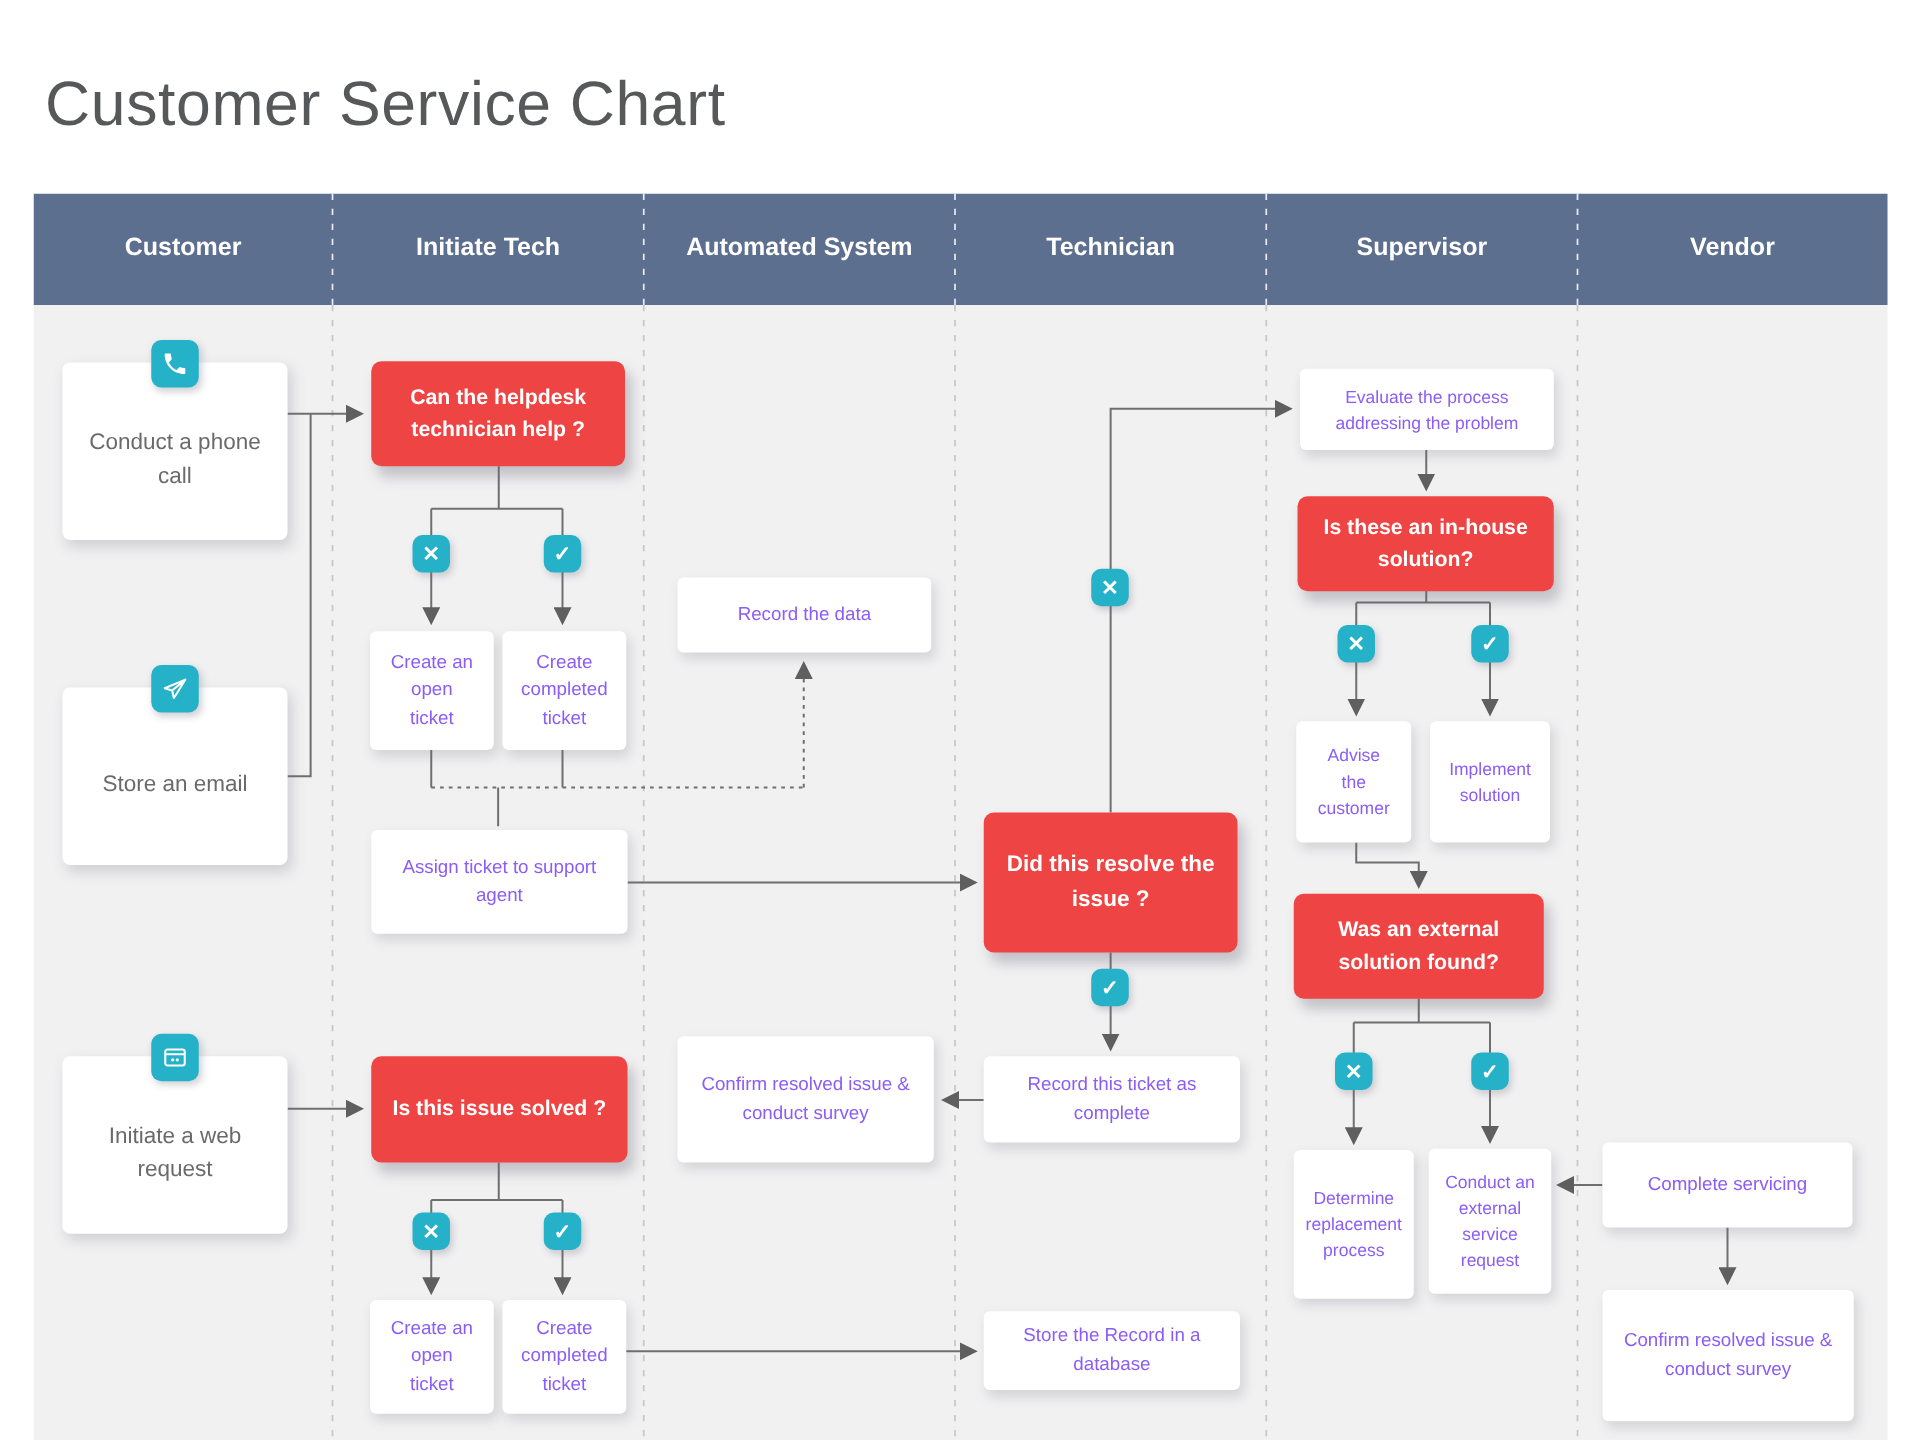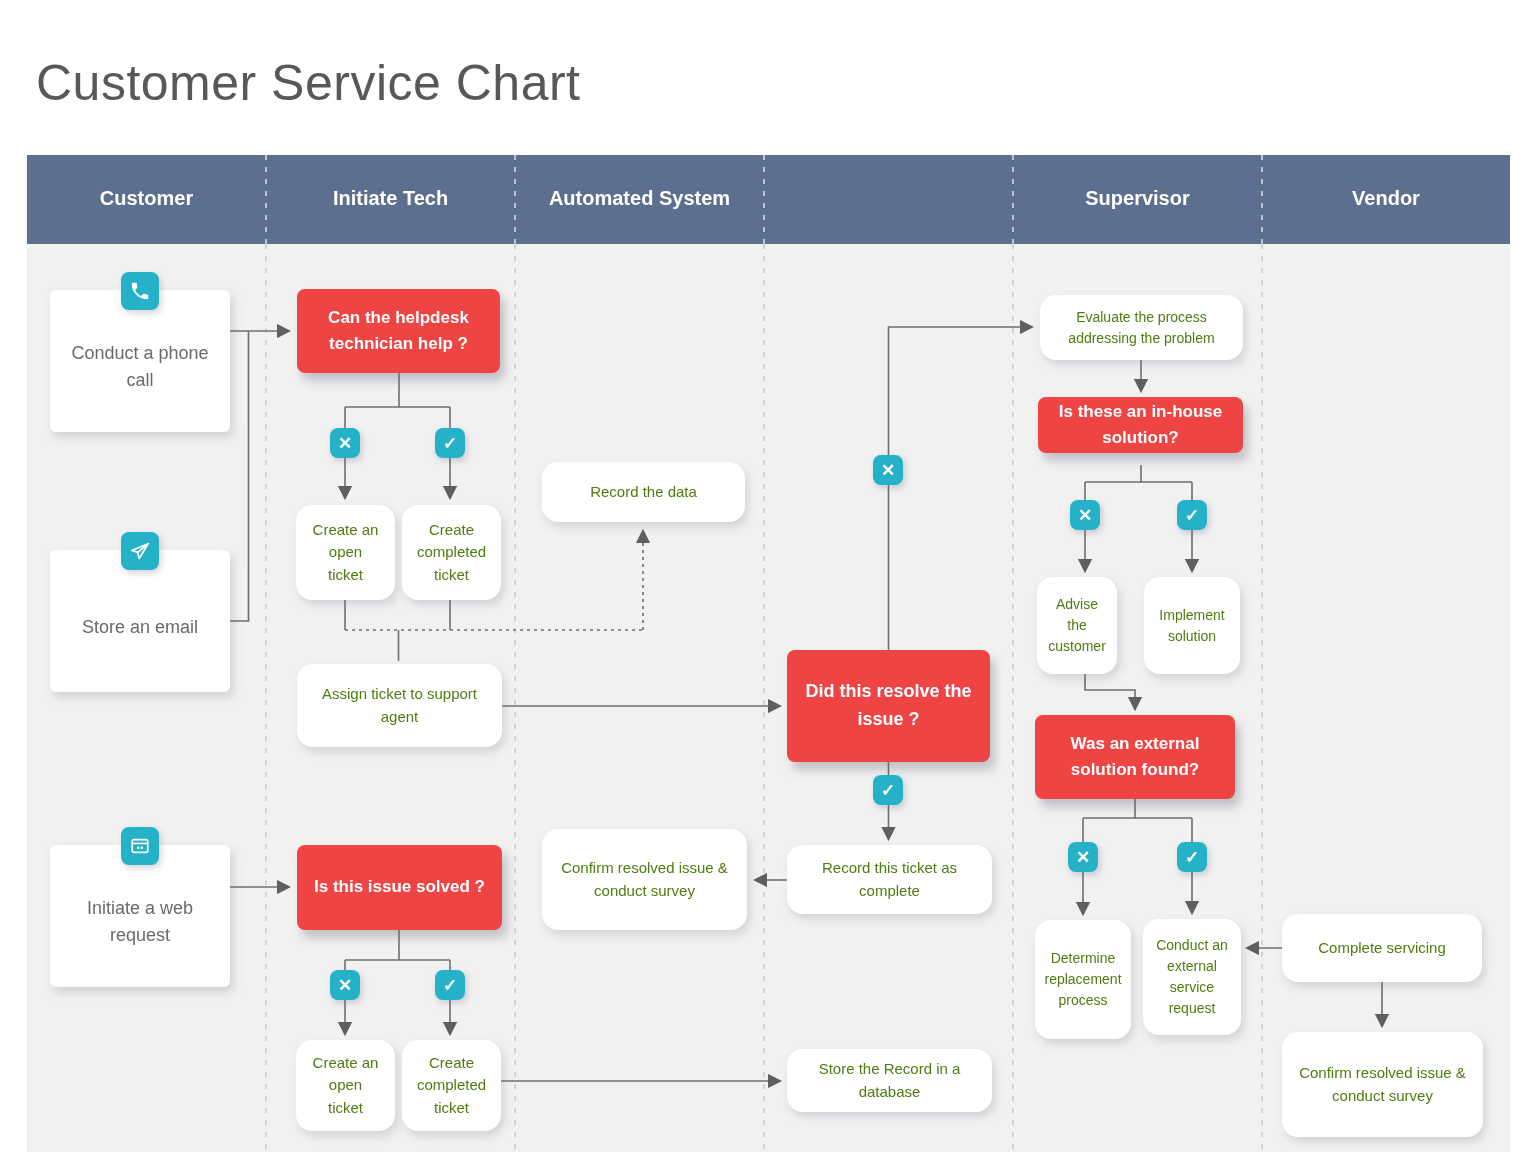--- a/index.html
+++ b/index.html
@@ -20,21 +20,21 @@
                line-height:1.3; padding:0 30px; }
 
   svg.wires { position:absolute; left:0; top:0; width:1536px; height:1152px; }
   .wire  { stroke:#6f6f6f; stroke-width:1.6; fill:none; }
   .wire.dashed { stroke-dasharray:3 4; }
   .sep-body { stroke:#c7c7ca; stroke-width:1.4; stroke-dasharray:5 7; }
   .sep-head { stroke:rgba(255,255,255,0.85); stroke-width:1.4; stroke-dasharray:5 7; }
 
   .node { position:absolute; display:flex; flex-direction:column; align-items:center;
           justify-content:center; text-align:center; }
-  .process { background:#ffffff; border-radius:16px; color:#4d7c0f; font-size:15px;
+  .process { background:#ffffff; border-radius:5px; color:#8b5cf6; font-size:15px;
              line-height:1.5; box-shadow:3px 5px 9px rgba(110,110,125,0.22);
              padding:8px 14px; overflow-wrap:break-word; }
   .process.small { font-size:14px; padding:8px 13px; }
   .decision { background:#ef4444; border-radius:8px; color:#ffffff; font-size:17px;
               font-weight:bold; line-height:1.55;
               box-shadow:5px 8px 10px rgba(105,105,120,0.35); padding:8px 14px; }
   .entry { background:#ffffff; border-radius:6px; color:#6a6a6c; font-size:18px;
            line-height:1.5; box-shadow:3px 5px 10px rgba(110,110,125,0.25);
            padding:20px 18px 8px 18px; }
   .tile { position:absolute; background:#25b2c8; border-radius:8px; color:#ffffff;
@@ -50,20 +50,21 @@
 <div id="stage">
 
   <div class="page-title">Customer Service Chart</div>
 
   <div class="board"></div>
 
   <div class="lane-header">
     <div class="lane-cell" style="left:0;width:239px">Customer</div>
     <div class="lane-cell" style="left:239px;width:249px">Initiate Tech</div>
     <div class="lane-cell" style="left:488px;width:249px">Automated System</div>
+    <div class="lane-cell" style="left:737px;width:249px">Technician</div>
     <div class="lane-cell" style="left:986px;width:249px">Supervisor</div>
     <div class="lane-cell" style="left:1235px;width:248px">Vendor</div>
   </div>
 
   <svg class="wires" viewBox="0 0 1536 1152">
     <defs>
       <marker id="arr" markerWidth="9" markerHeight="9" refX="7" refY="4.5" orient="auto">
         <path d="M0,0 L9,4.5 L0,9 Z" fill="#5f5f5f"></path>
       </marker>
     </defs>
@@ -202,28 +203,28 @@
   </div>
 
   <div class="node process" style="left:787px;top:1017px;width:205px;height:63px">
     <span>Store the Record in a database</span>
   </div>
 
   <div class="node process small" style="left:1040px;top:263px;width:203px;height:65px">
     <span>Evaluate the process addressing the problem</span>
   </div>
 
-  <div class="node decision" style="left:1038px;top:365px;width:205px;height:56px">
+  <div class="node decision" style="left:1038px;top:365px;width:205px;height:76px">
     <span>Is these an in-house solution?</span>
   </div>
 
   <div class="tile mark" style="left:1070px;top:468px">✕</div>
   <div class="tile mark" style="left:1177px;top:468px">✓</div>
 
-  <div class="node process small" style="left:1037px;top:545px;width:80px;height:97px;padding:8px 16px">
+  <div class="node process small" style="left:1037px;top:545px;width:92px;height:97px;padding:8px 16px">
     <span>Advise the customer</span>
   </div>
   <div class="node process small" style="left:1144px;top:545px;width:96px;height:97px;padding:8px 16px">
     <span>Implement solution</span>
   </div>
 
   <div class="node decision" style="left:1035px;top:683px;width:200px;height:84px">
     <span>Was an external solution found?</span>
   </div>
 

